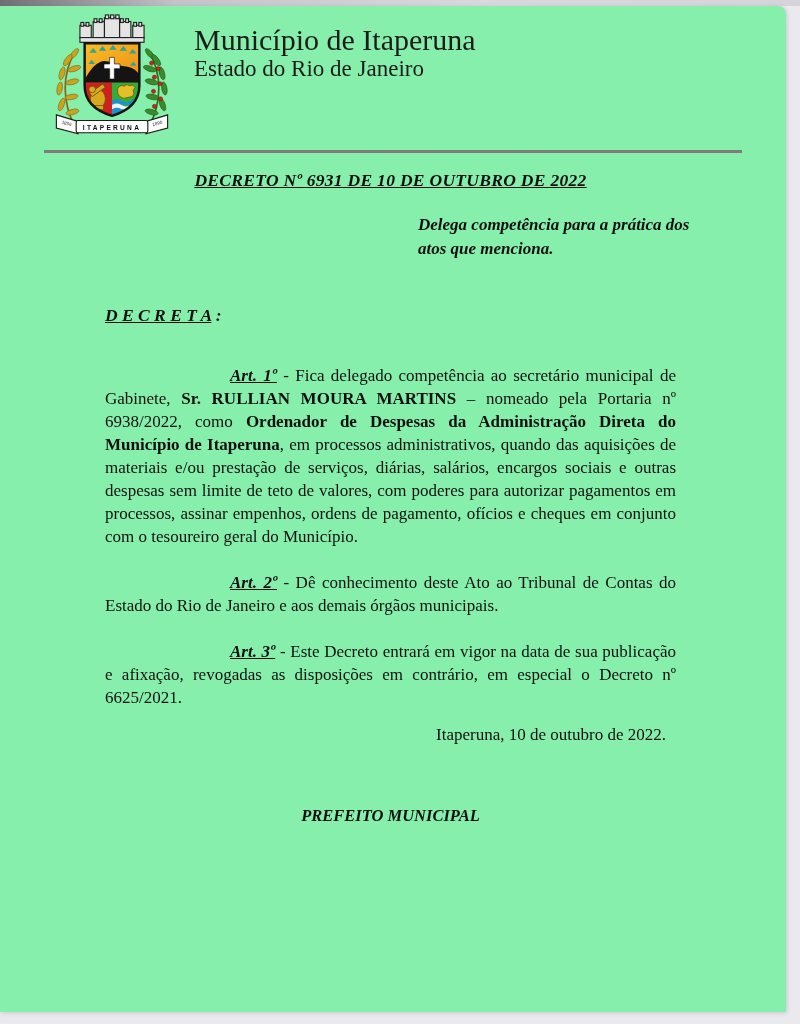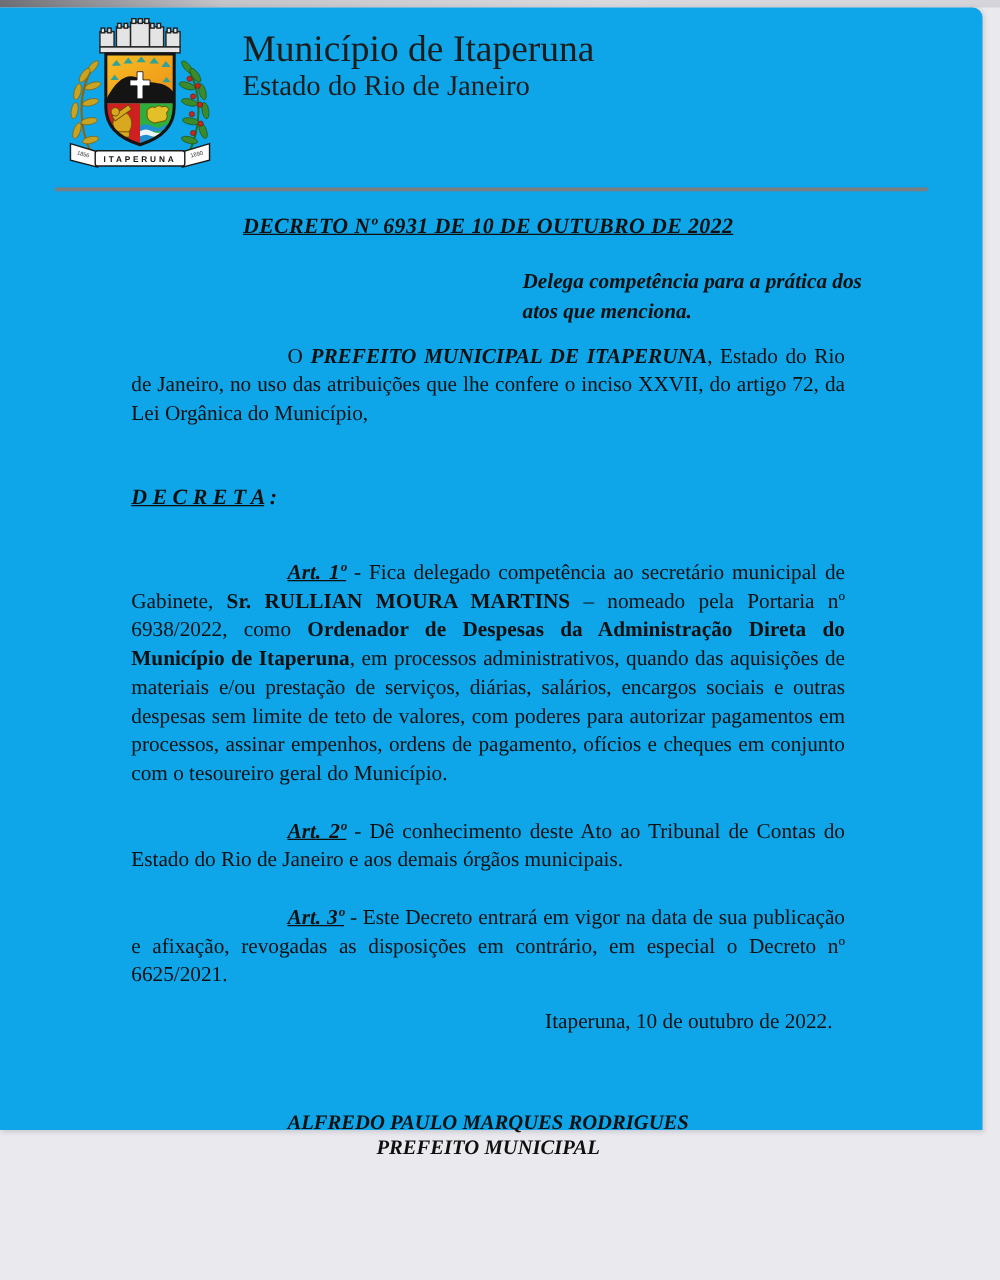--- a/index.html
+++ b/index.html
@@ -8,22 +8,22 @@
     background: #e9e9ee;
     font-family: "Liberation Serif", "DejaVu Serif", serif;
     position: relative;
     overflow: hidden;
   }
   .top-strip {
     position: absolute; top: 0; left: 0; right: 0; height: 6px;
     background: linear-gradient(to right, #6e6e74, #c3c3c9 22%, #d8d8dd 60%, #d4d4da);
   }
   .page {
-    position: absolute; left: 0; top: 6px; width: 786px; height: 898px;
-    background: #0ea5e9;
+    position: absolute; left: 0; top: 6px; width: 786px; height: 1006px;
+    background: #86efac;
     border-radius: 0 8px 0 0;
     box-shadow: 1px 1px 4px rgba(60,60,70,0.18);
   }
   
   .doc-header { display: flex; padding: 8px 0 0 46px; }
   .coat { width: 132px; height: 132px; flex: 0 0 132px; }
   .coat svg { width: 132px; height: 132px; display: block; }
   .coat text { font-family: "Liberation Sans", sans-serif; }
   .header-text { padding: 10px 0 0 16px; color: #1c1c1c; }
   .muni  { font-size: 30px; line-height: 32px; }
@@ -202,29 +202,27 @@
     </div>
   </header>
 
   <hr class="header-rule">
 
   <main class="doc-body">
     <div class="decree-title">DECRETO Nº 6931 DE 10 DE OUTUBRO DE 2022</div>
 
     <p class="ementa">Delega competência para a prática dos atos que menciona.</p>
 
-    <p class="para para-opening"><span>O </span><span class="b i">PREFEITO MUNICIPAL DE ITAPERUNA</span><span>, Estado do Rio de Janeiro, no uso das atribuições que lhe confere o inciso XXVII, do artigo 72, da Lei Orgânica do Município,</span></p>
 
     <p class="decreta-line"><span class="u">D E C R E T A</span><span> :</span></p>
 
     <p class="para article-1"><span class="b i u">Art. 1º</span><span> - Fica delegado competência ao secretário municipal de Gabinete, </span><span class="b">Sr. RULLIAN MOURA MARTINS</span><span> – nomeado pela Portaria nº 6938/2022, como </span><span class="b">Ordenador de Despesas da Administração Direta do Município de Itaperuna</span><span>, em processos administrativos, quando das aquisições de materiais e/ou prestação de serviços, diárias, salários, encargos sociais e outras despesas sem limite de teto de valores, com poderes para autorizar pagamentos em processos, assinar empenhos, ordens de pagamento, ofícios e cheques em conjunto com o tesoureiro geral do Município.</span></p>
     <p class="para article-2"><span class="b i u">Art. 2º</span><span> - Dê conhecimento deste Ato ao Tribunal de Contas do Estado do Rio de Janeiro e aos demais órgãos municipais.</span></p>
     <p class="para article-3"><span class="b i u">Art. 3º</span><span> - Este Decreto entrará em vigor na data de sua publicação e afixação, revogadas as disposições em contrário, em especial o Decreto nº 6625/2021.</span></p>
 
     <p class="dateline">Itaperuna, 10 de outubro de 2022.</p>
 
     <div class="signature">
-      <div>ALFREDO PAULO MARQUES RODRIGUES</div>
       <div>PREFEITO MUNICIPAL</div>
     </div>
   </main>
 
 </div>
 
 </body></html>

